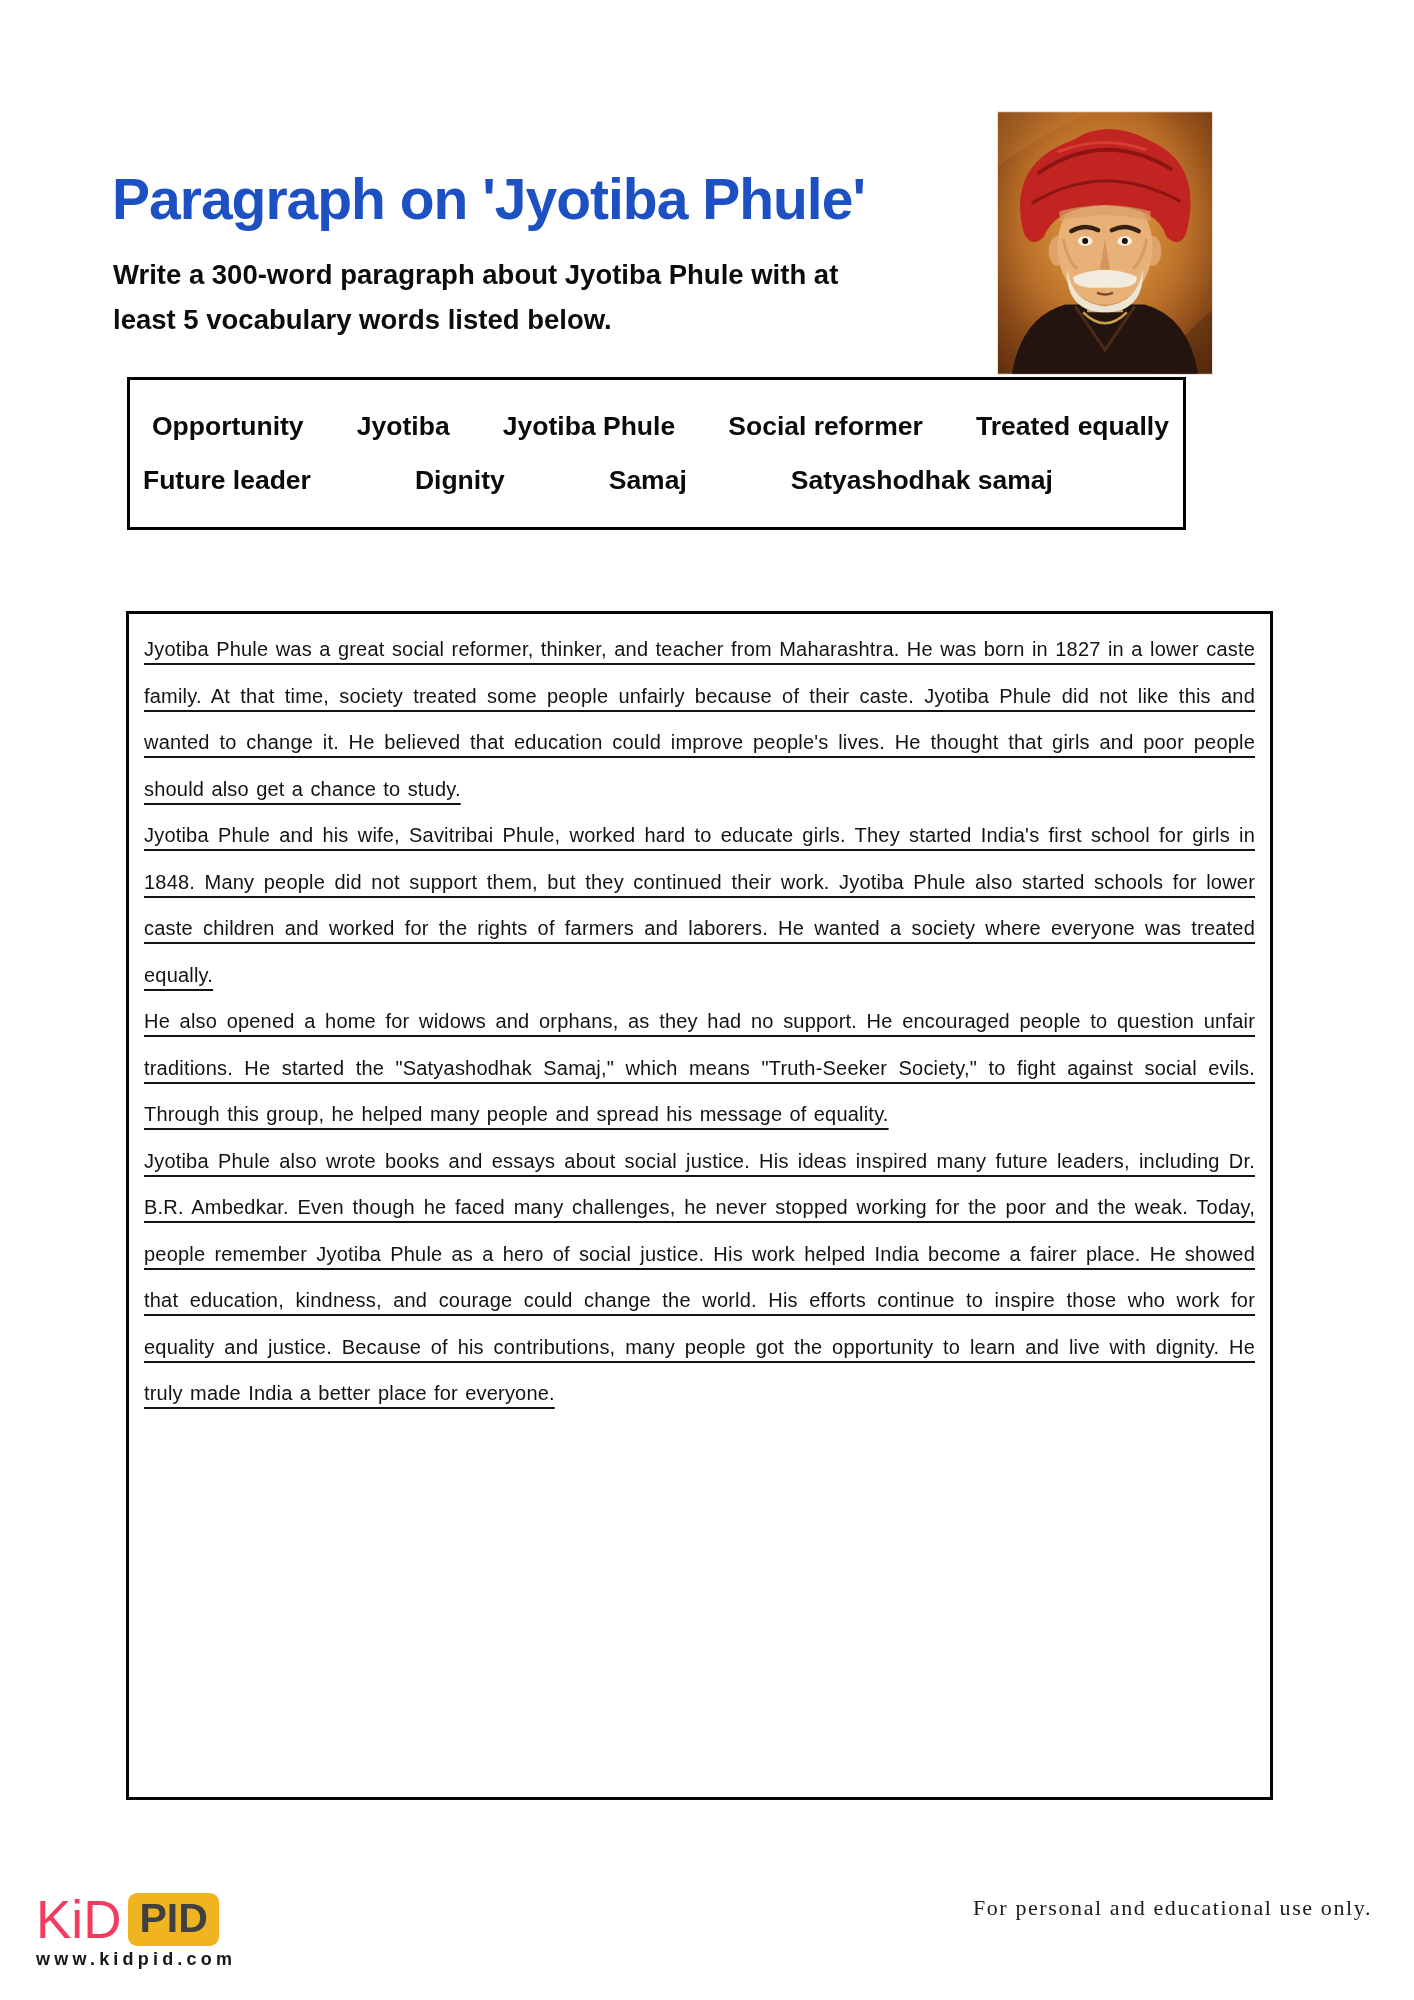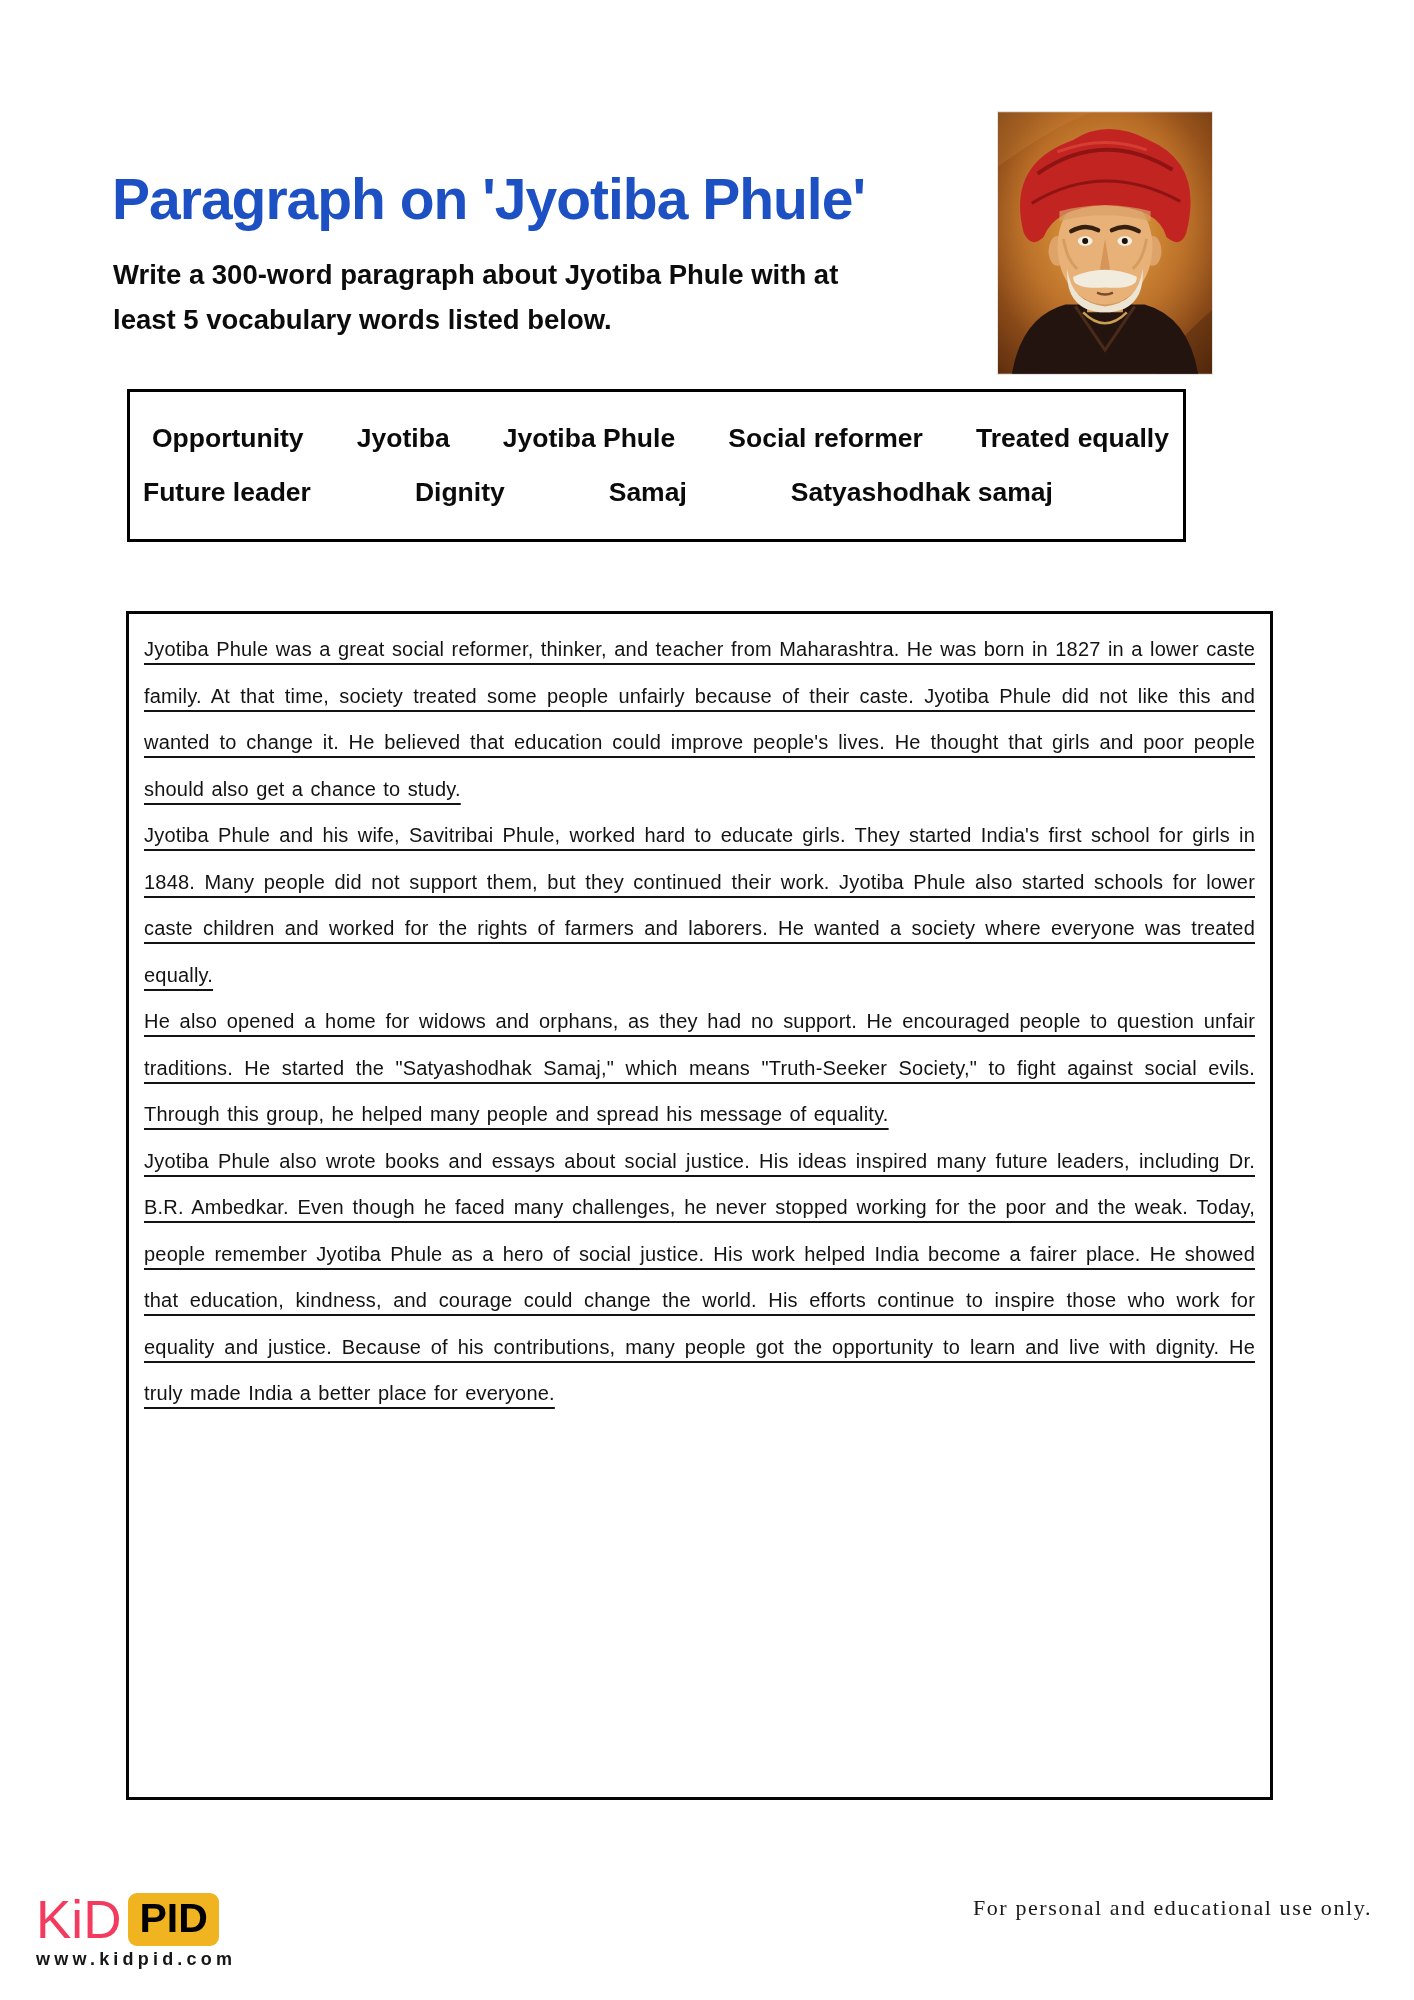--- a/index.html
+++ b/index.html
@@ -32,21 +32,21 @@
 
   
   .portrait{
     position:absolute;left:997px;top:111px;width:216px;height:264px;
     border:1px solid #e4e4e4;
   }
   .portrait svg{display:block;width:100%;height:100%;}
 
   
   .vocab-box{
-    position:absolute;left:127px;top:389px;width:1059px;height:153px;
+    position:absolute;left:127px;top:377px;width:1059px;height:153px;
     border:3px solid #000;
     display:flex;flex-direction:column;justify-content:space-evenly;
     padding:8px 0;
   }
   .vocab-row{
     display:flex;justify-content:space-between;align-items:center;
     font-size:26.5px;font-weight:bold;color:#0b0b0b;
   }
   .vocab-row-1{padding:0 14px 0 22px;}
   .vocab-row-2{padding:0 130px 0 13px;}
@@ -71,21 +71,21 @@
 
   
   .logo{position:absolute;left:36px;top:1893px;display:flex;align-items:center;}
   .logo-kid{
     color:var(--logo-pink);
     font-size:53px;font-weight:400;letter-spacing:0px;
     line-height:1;
   }
   .logo-pid{
     display:inline-block;margin-left:7px;
-    background:var(--logo-yellow);color:#000000;
+    background:var(--logo-yellow);color:#404040;
     font-size:41px;font-weight:800;line-height:1;
     padding:5px 11px 7px 11px;border-radius:9px;
   }
   .website{
     position:absolute;left:36px;top:1949px;
     font-size:18px;letter-spacing:4.2px;font-weight:600;color:#161616;
   }
 
   
   .notice{

